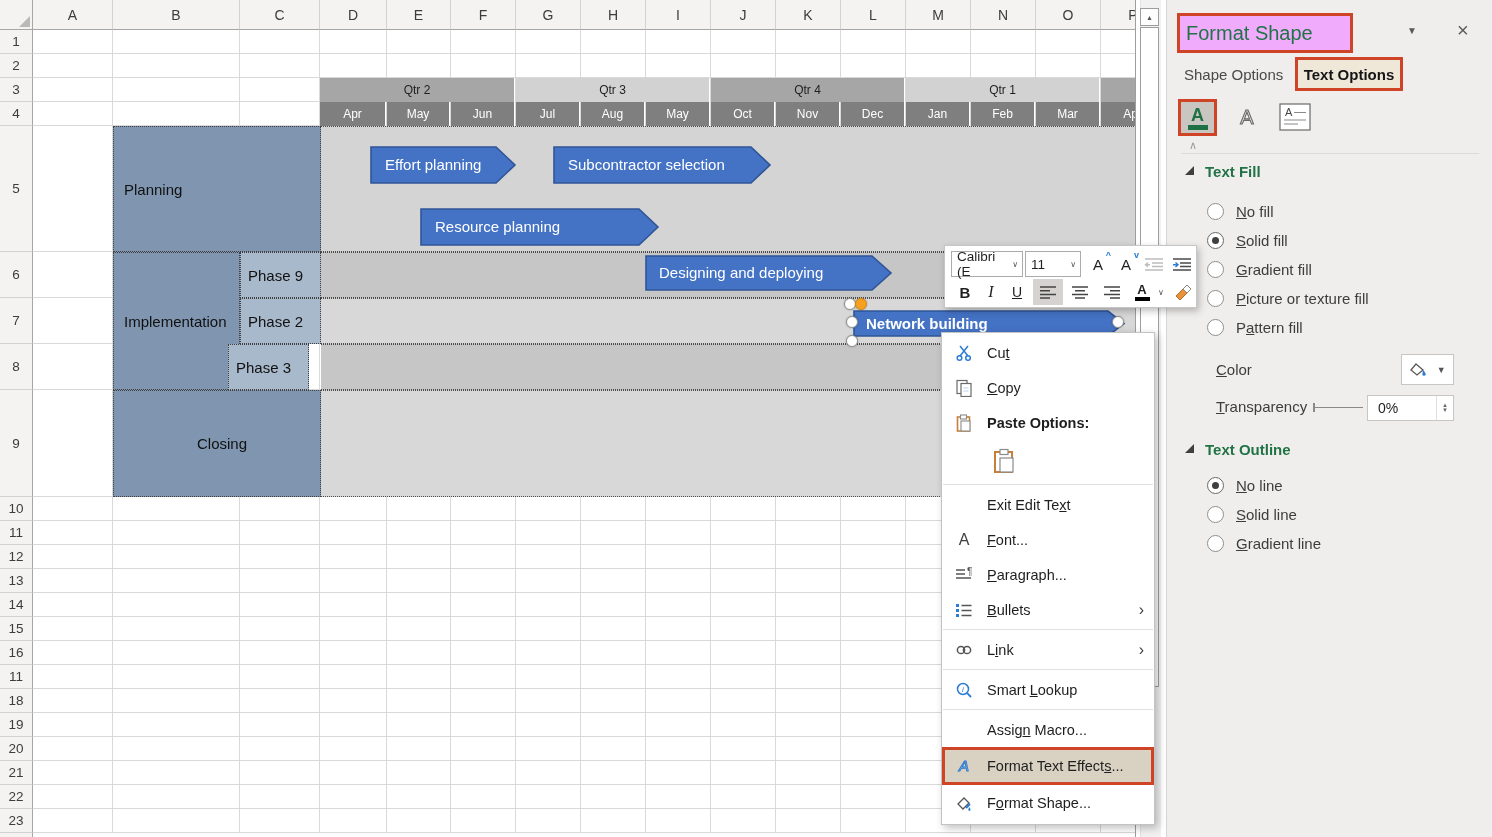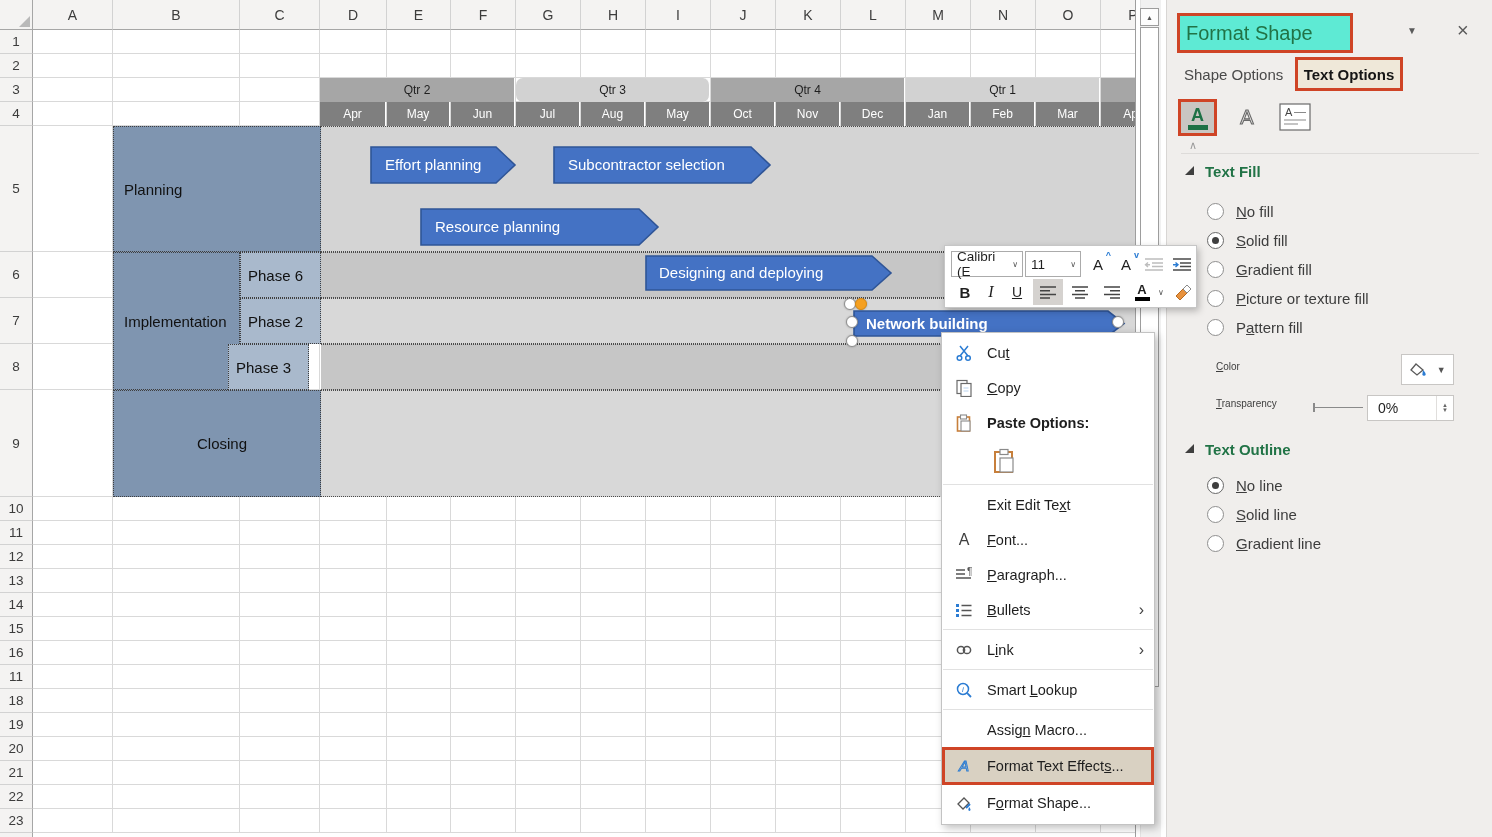--- a/index.html
+++ b/index.html
@@ -53,40 +53,40 @@
   .mi .ic{width:22px;display:flex;justify-content:center;align-items:center;margin-right:12px;flex:none;}
   .mi .arrow{margin-left:auto;margin-right:10px;color:#444;font-size:16px;}
   .mi.bold{font-weight:bold;}
   .mi.hl{background:#d9d1c2;box-shadow:inset 0 0 0 3px var(--annotation);height:38px;}
   .msep{height:1px;background:#e1e1e1;margin:2px 1px;}
   .paste-row{height:42px;display:flex;align-items:center;padding-left:48px;}
   .paste-btn{width:30px;height:30px;display:flex;align-items:center;justify-content:center;}
 
   
   #pane{position:absolute;left:1166px;top:0;width:326px;height:837px;background:#f0eeec;border-left:1px solid #d8d6d4;box-sizing:border-box;z-index:2;color:#3d3d3d;}
-  #pane-title-box{position:absolute;left:10px;top:13px;width:176px;height:40px;background:#5eead4;box-shadow:inset 0 0 0 3px var(--annotation);display:flex;align-items:center;padding-left:9px;box-sizing:border-box;}
+  #pane-title-box{position:absolute;left:10px;top:13px;width:176px;height:40px;background:#f0abfc;box-shadow:inset 0 0 0 3px var(--annotation);display:flex;align-items:center;padding-left:9px;box-sizing:border-box;}
   #pane-title{font-size:20px;color:var(--excel-green);}
   #pane-dd{position:absolute;left:240px;top:25px;color:#5a5a5a;font-size:10px;}
   #pane-close{position:absolute;left:290px;top:19px;color:#5a5a5a;font-size:20px;}
   #tab-shape{position:absolute;left:17px;top:66px;font-size:15px;color:#494949;}
   #tab-text-box{position:absolute;left:128px;top:57px;width:108px;height:34px;background:#efe8d9;box-shadow:inset 0 0 0 3px var(--annotation);display:flex;align-items:center;justify-content:center;box-sizing:border-box;}
   #tab-text{font-size:15px;font-weight:bold;color:#151515;}
   #icon-fill-box{position:absolute;left:11px;top:99px;width:39px;height:37px;background:#c9c6c2;box-shadow:inset 0 0 0 3px var(--annotation);display:flex;flex-direction:column;align-items:center;justify-content:center;box-sizing:border-box;}
   #icon-fill-box .A{font-size:18px;font-weight:bold;color:#1e7145;line-height:1;}
   #icon-fill-box .bar{width:20px;height:5px;background:#1e7145;margin-top:1px;}
   .pane-icon{position:absolute;display:flex;align-items:center;justify-content:center;}
   #pane-chevron{position:absolute;left:22px;top:139px;color:#9a9a9a;font-size:11px;}
   #pane-divider{position:absolute;left:14px;top:153px;width:298px;height:1px;background:#dddbd9;}
   .sec-tri{position:absolute;width:0;height:0;border-left:9px solid transparent;border-bottom:9px solid #3f3f3f;}
   .sec-head{position:absolute;font-size:15px;font-weight:bold;color:var(--excel-green);}
   .radio{position:absolute;display:flex;align-items:center;gap:12px;height:24px;font-size:15px;color:#3d3d3d;}
   .rc{width:17px;height:17px;border-radius:50%;border:1px solid #8f8f8f;background:#fff;box-sizing:border-box;position:relative;flex:none;}
   .radio.selected .rc{border-color:#696969;}
   .radio.selected .rc:after{content:"";position:absolute;left:4px;top:4px;width:7px;height:7px;border-radius:50%;background:#3f3f3f;}
-  .pane-label{position:absolute;font-size:10px;color:#3d3d3d;}
+  .pane-label{position:absolute;font-size:15px;color:#3d3d3d;}
   #color-btn{position:absolute;left:234px;top:354px;width:53px;height:31px;background:#fff;border:1px solid #c8c6c4;box-sizing:border-box;display:flex;align-items:center;justify-content:space-evenly;}
   #color-btn .dd{font-size:9px;color:#555;}
   #transp-slider{position:absolute;left:146px;top:407px;width:50px;height:1px;background:#8a8a8a;}
   #transp-tick{position:absolute;left:146px;top:403px;width:2px;height:9px;background:#8a8a8a;}
   #transp-box{position:absolute;left:200px;top:395px;width:87px;height:26px;background:#fff;border:1px solid #c8c6c4;box-sizing:border-box;display:flex;align-items:center;}
   #transp-box .val{padding-left:10px;font-size:14px;color:#1f1f1f;flex:1;}
   .spin{width:16px;height:100%;border-left:1px solid #e0dedc;display:flex;flex-direction:column;align-items:center;justify-content:center;color:#666;}
   .spin span{font-size:6px;line-height:5px;}
   u{text-decoration:underline;}
 </style>
@@ -98,21 +98,21 @@
   <div id="sheet">
     <div id="corner"></div>
 
     <div class="gcell group" style="left:113px;top:252px;width:127px;height:138px;">
         <span>Implementation</span>
       </div>
     <div class="gcell group" style="left:113px;top:126px;width:208px;height:126px;">
         <span>Planning</span>
       </div>
     <div class="gcell phase" style="left:240px;top:252px;width:81px;height:46px;">
-        <span>Phase 6</span>
+        <span>Phase 9</span>
       </div>
     <div class="gcell phase" style="left:240px;top:298px;width:81px;height:46px;">
         <span>Phase 2</span>
       </div>
     <div class="gcell phase" style="left:228px;top:344px;width:81px;height:46px;">
         <span>Phase 3</span>
       </div>
     <div class="gcell group" style="left:113px;top:390px;width:208px;height:107px;justify-content:center;">
         <span>Closing</span>
       </div>
@@ -215,21 +215,21 @@
       <div class="gh" style="top: 640px;"></div>
       <div class="gh" style="top: 664px;"></div>
       <div class="gh" style="top: 688px;"></div>
       <div class="gh" style="top: 712px;"></div>
       <div class="gh" style="top: 736px;"></div>
       <div class="gh" style="top: 760px;"></div>
       <div class="gh" style="top: 784px;"></div>
       <div class="gh" style="top: 808px;"></div>
       <div class="gh" style="top: 832px;"></div>
       <div class="qcell q-dark" style="left: 320px; width: 195px;">Qtr 2</div>
-      <div class="qcell q-light" style="left: 516px; width: 194px; border-radius: 7px;">Qtr 3</div>
+      <div class="qcell q-light" style="left: 516px; width: 194px;">Qtr 3</div>
       <div class="qcell q-dark" style="left: 711px; width: 194px;">Qtr 4</div>
       <div class="qcell q-light" style="left: 906px; width: 194px;">Qtr 1</div>
       <div class="qcell q-dark" style="left: 1101px; width: 64px;"></div>
       <div class="mcell" style="left: 320px; width: 66px;">Apr</div>
       <div class="mcell" style="left: 387px; width: 63px;">May</div>
       <div class="mcell" style="left: 451px; width: 64px;">Jun</div>
       <div class="mcell" style="left: 516px; width: 64px; text-align: right;">Jul</div>
       <div class="mcell" style="left: 581px; width: 64px;">Aug</div>
       <div class="mcell" style="left: 646px; width: 64px;">May</div>
       <div class="mcell" style="left: 711px; width: 64px;">Oct</div>

